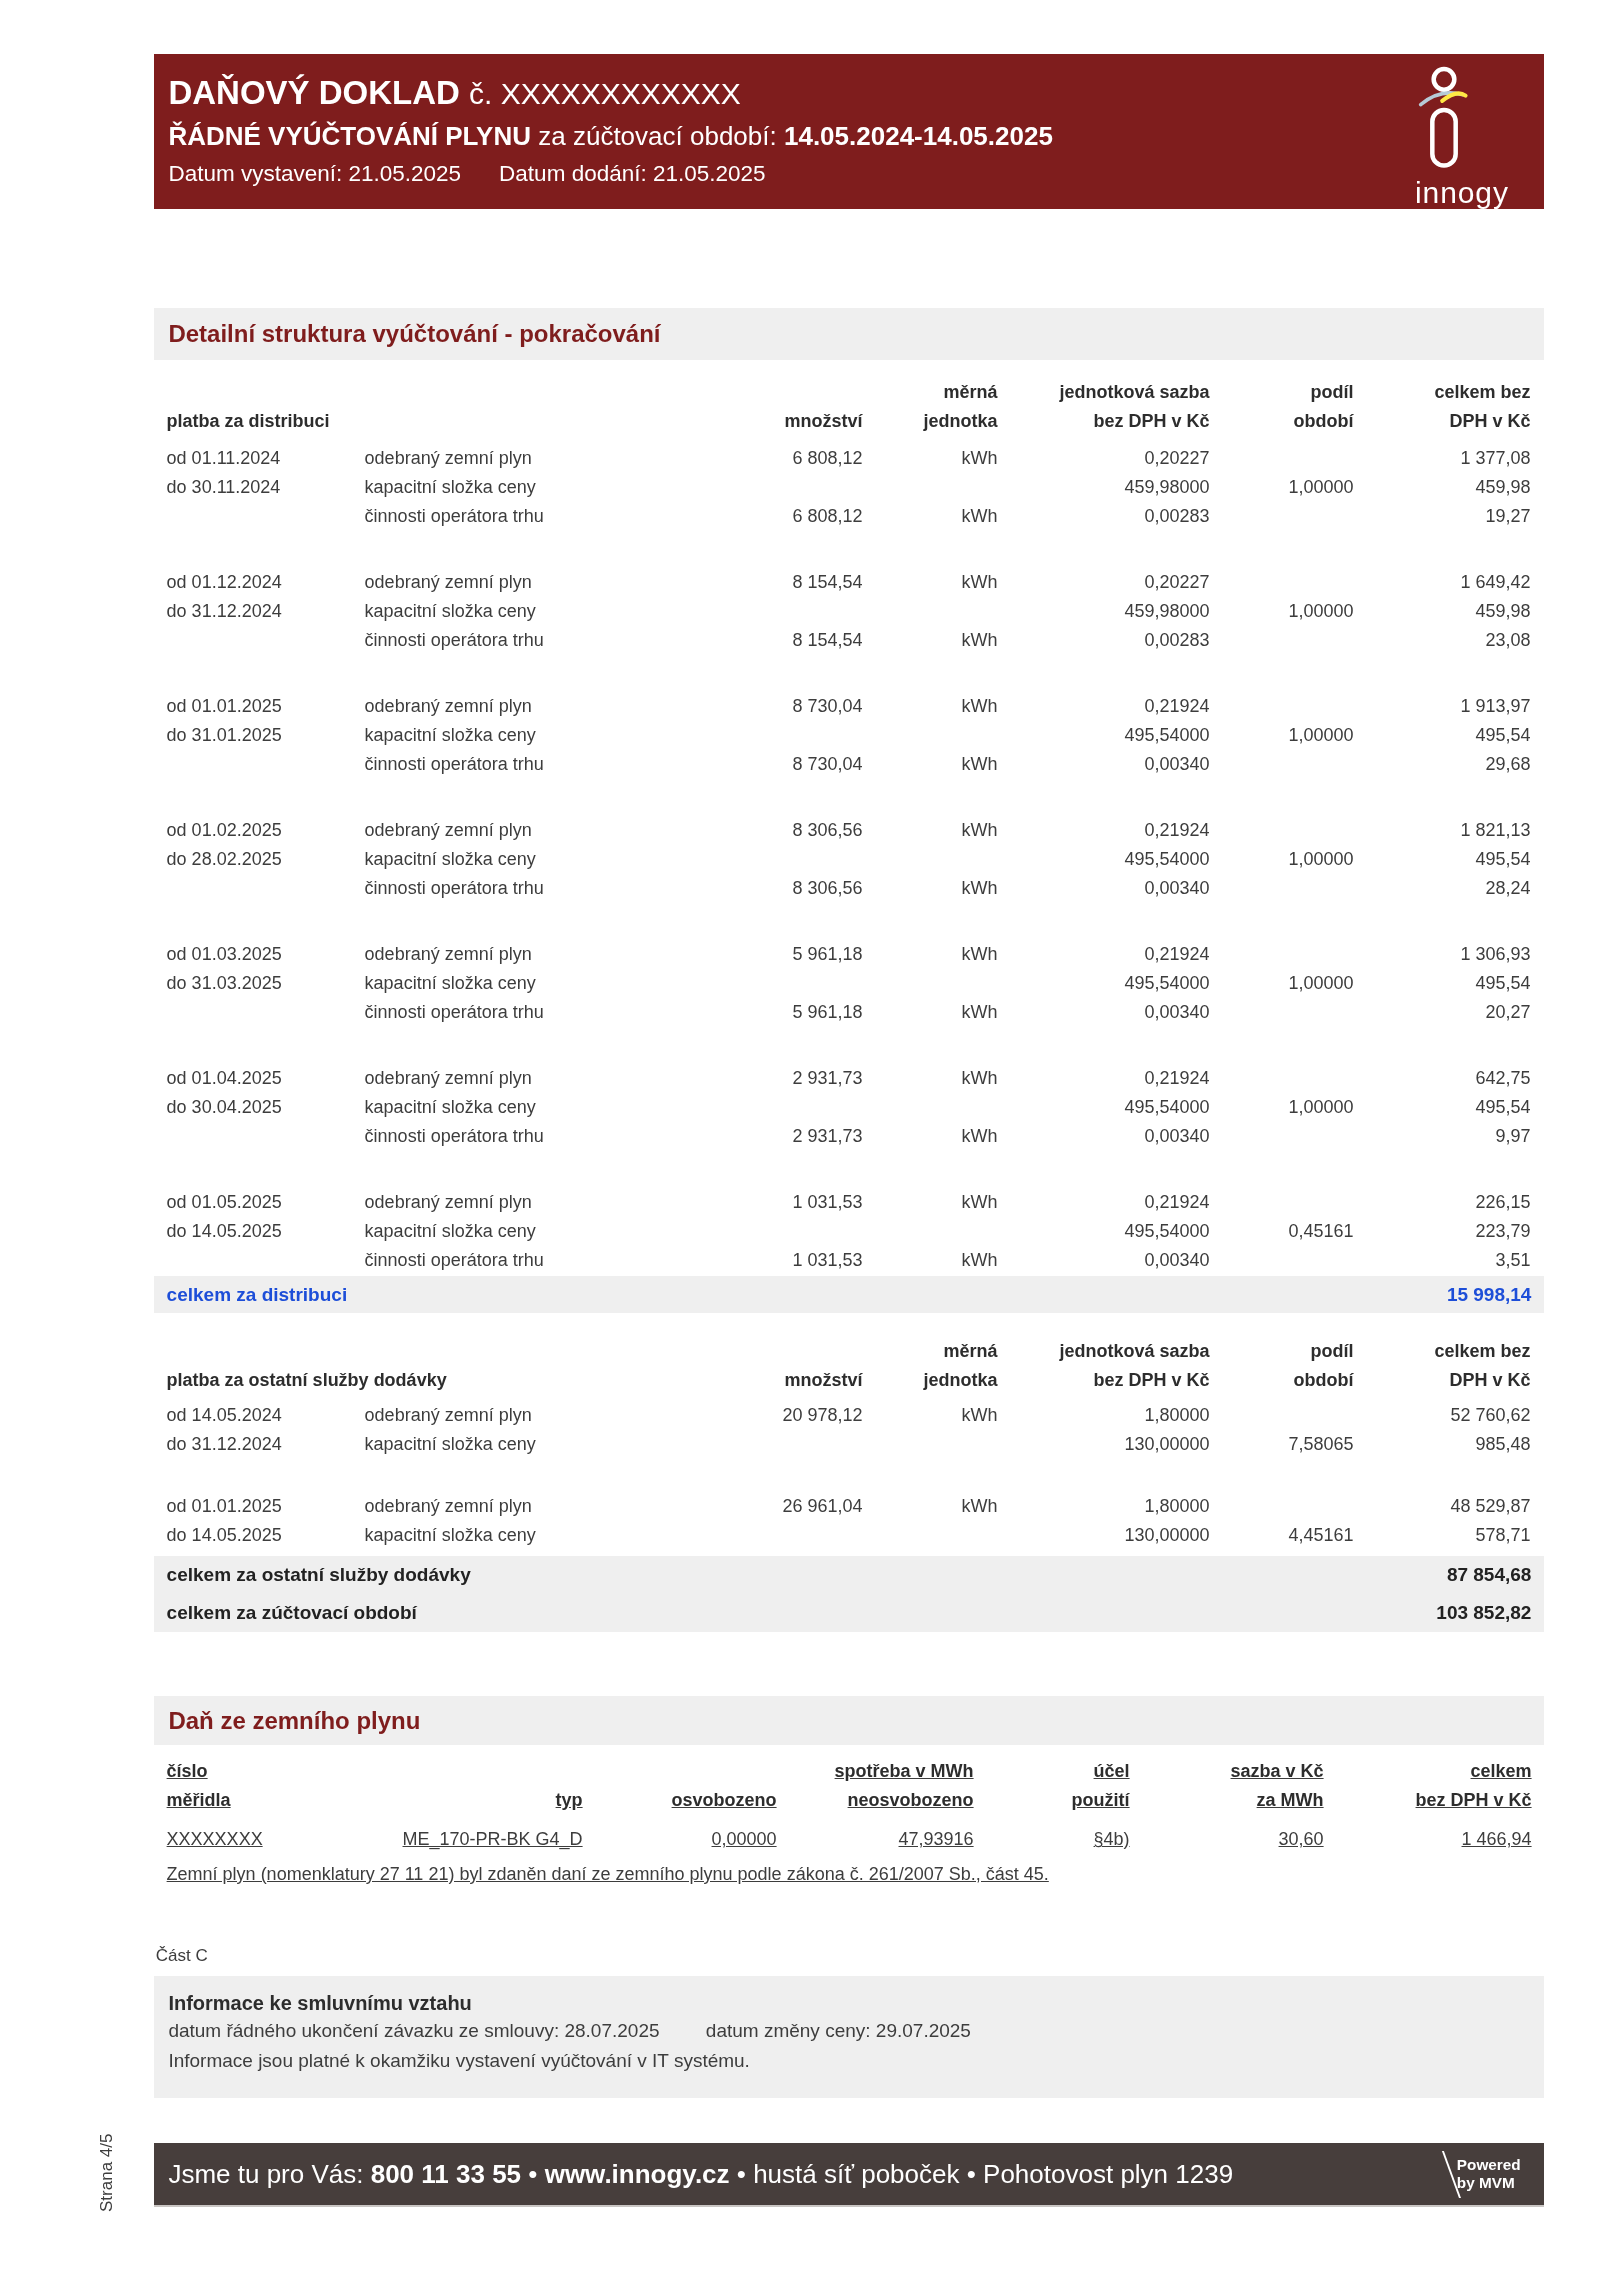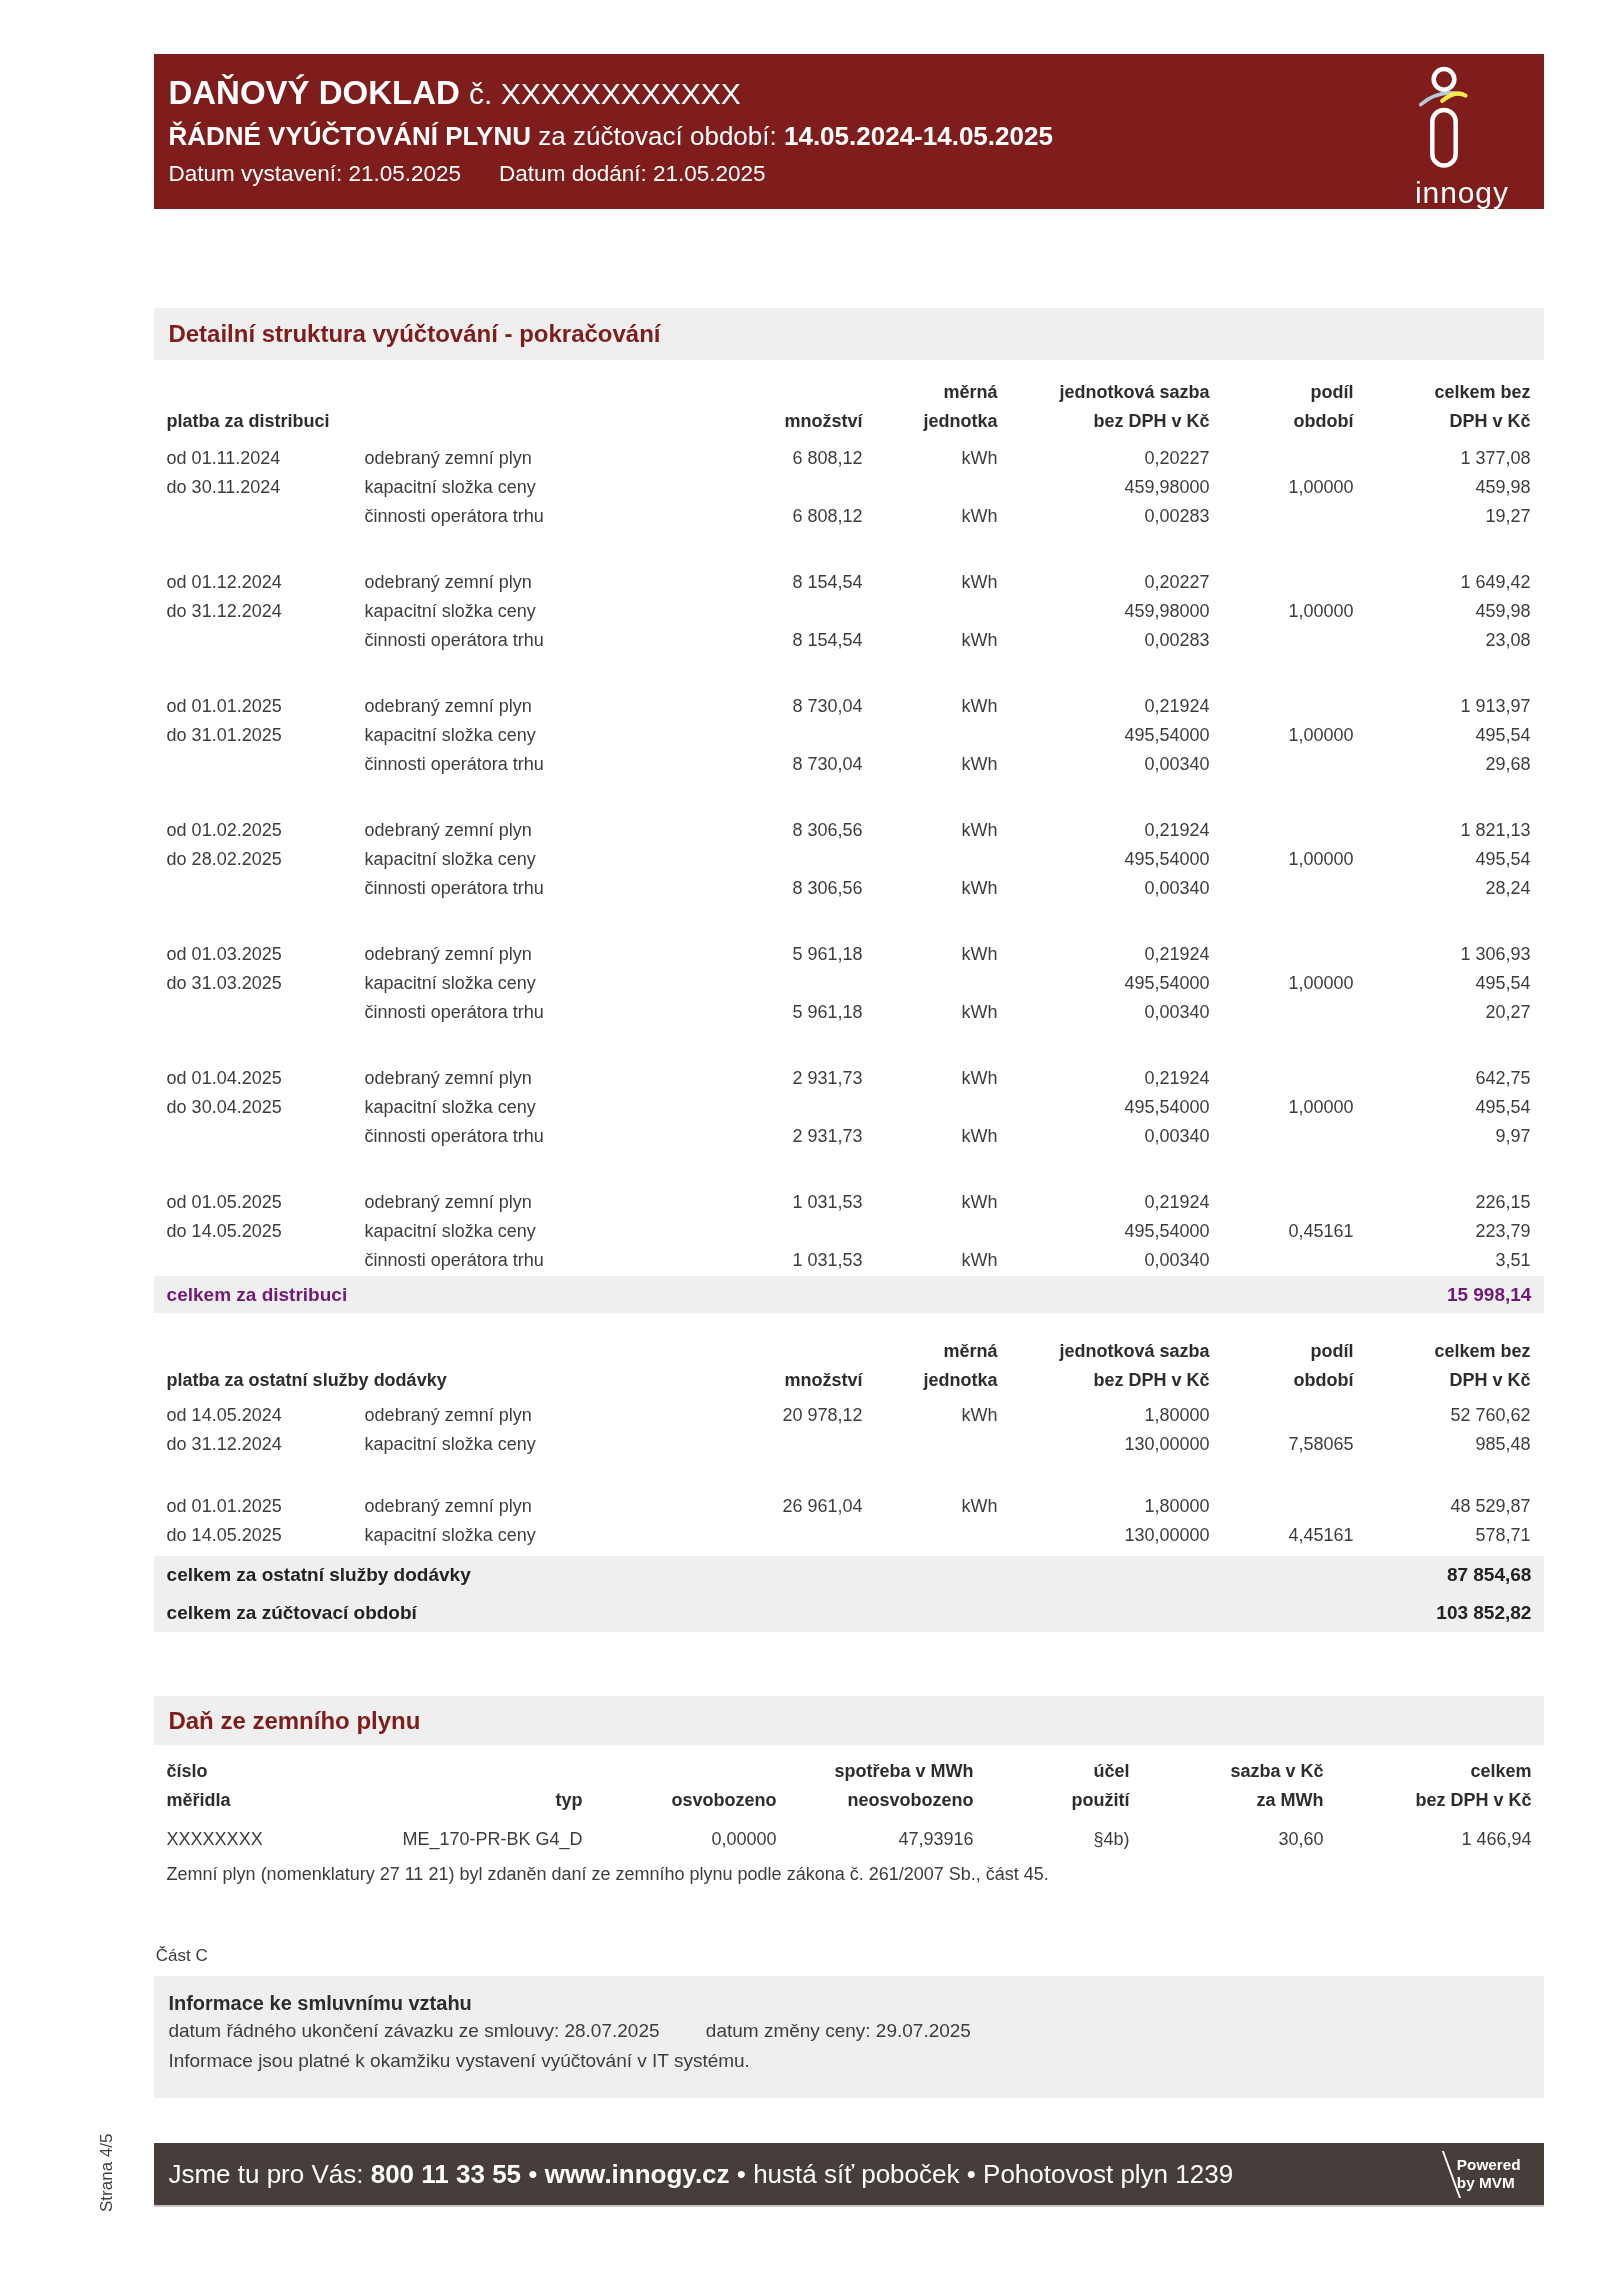--- a/index.html
+++ b/index.html
@@ -27,21 +27,21 @@
   .tax .row,.tax .hrow{grid-template-columns:198px 218px 194px 197px 156px 194px 208px;}
   .row span,.hrow span{font-size:18px;line-height:29px;white-space:nowrap;}
   .hrow span{font-weight:700;color:#2d2d2d;}
   .r{text-align:right;}
   .gc1{grid-column:1;} .gc12{grid-column:1/3;} .gc2{grid-column:2;} .gc3{grid-column:3;}
   .gc4{grid-column:4;} .gc5{grid-column:5;} .gc6{grid-column:6;} .gc7{grid-column:7;}
   .blk{margin-bottom:37px;}
   .blk2{margin-bottom:33px;}
   .spacer9{height:8px;} .spacer7{height:6.3px;} .spacer11{height:10px;}
   .totalbar{margin-top:0.9px;height:37px;background:#efefef;display:flex;justify-content:space-between;align-items:center;padding:0 12.6px;}
-  .totalbar span{font-size:19px;font-weight:700;color:#701a75;}
+  .totalbar span{font-size:19px;font-weight:700;color:#1d4ed8;}
   .thead2{margin-top:24px;}
   .totalblock{margin-top:5.4px;background:#efefef;padding:0 12.6px;}
   .totalblock .trow{height:38px;display:flex;justify-content:space-between;align-items:center;}
   .totalblock span{font-size:19px;font-weight:700;color:#222;}
 
   
   .note{font-size:18px;line-height:21.6px;margin-top:10px;padding-left:12.6px;}
   .partc{left:154px;top:1946px;font-size:17px;color:#3d3d3d;padding-left:1.8px;}
   .infobox{left:154px;top:1976px;width:1390px;height:122px;background:#efefef;box-sizing:border-box;padding:15.3px 14.4px 0 14.4px;}
   .infobox .ititle{font-size:20px;font-weight:700;color:#2d2d2d;line-height:25px;}
@@ -381,21 +381,21 @@
       <span>celkem za zúčtovací období</span>
       <span>103 852,82</span>
     </div>
   </div>
 </div>
 
 <div class="abs secbar" style="top:1696px;height:49px;">
   <span style="line-height:49px;margin-top:48px;">Daň ze zemního plynu</span>
 </div>
 
-<div class="abs tbl tax" style="top:1757px;">
+<div class="abs tbl tax" style="top:1757px;text-decoration:underline;">
   <div class="hrow">
     <span class="gc1">číslo</span>
     <span class="gc4 r">spotřeba v MWh</span>
     <span class="gc5 r">účel</span>
     <span class="gc6 r">sazba v Kč</span>
     <span class="gc7 r">celkem</span>
   </div>
   <div class="hrow">
     <span class="gc1">měřidla</span>
     <span class="gc2 r">typ</span>

